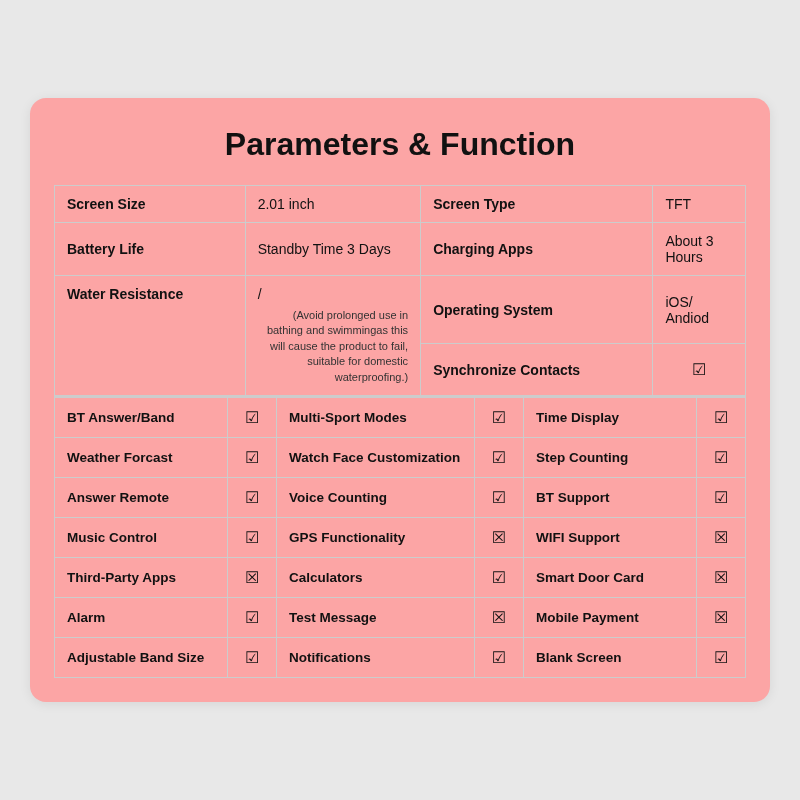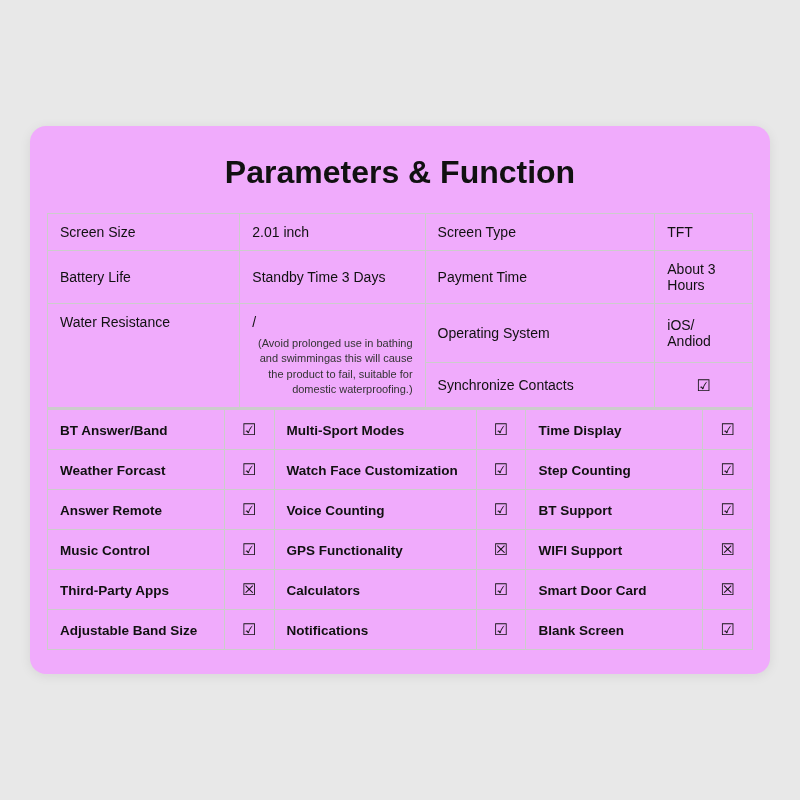--- a/index.html
+++ b/index.html
@@ -6,24 +6,24 @@
     body {
       background: #e8e8e8;
       display: flex;
       justify-content: center;
       align-items: center;
       min-height: 800px;
       width: 800px;
       font-family: Arial, sans-serif;
     }
     .container {
-      background: #f0abfc;
+      background: #fca5a5;
       border-radius: 16px;
       width: 740px;
-      padding: 28px 17px 24px;
+      padding: 28px 24px 24px;
       box-shadow: 0 2px 12px rgba(0,0,0,0.08);
     }
     .page-title {
       text-align: center;
       font-size: 32px;
       font-weight: 900;
       margin-bottom: 22px;
       color: #111;
     }
     .table {
@@ -32,21 +32,21 @@
       border: 1.5px solid #ccc;
     }
     .table td {
       border: 1.5px solid #ccc;
       padding: 10px 12px;
       vertical-align: middle;
       font-size: 14px;
       color: #111;
     }
     .label {
-      font-weight: 400;
+      font-weight: 700;
       white-space: nowrap;
     }
     .value {
       font-weight: 400;
     }
     .check-cell {
       text-align: center;
       font-size: 18px;
       width: 36px;
     }
@@ -76,21 +76,21 @@
         <tr>
       <td style="width:100px"><span class="label">Screen Size</span></td>
       <td style="width:130px"><span class="value">2.01 inch</span></td>
       <td style="width:110px"><span class="label">Screen Type</span></td>
       <td><span class="value">TFT</span></td>
     </tr>
 
     <tr>
       <td><span class="label">Battery Life</span></td>
       <td><span class="value">Standby Time 3 Days</span></td>
-      <td><span class="label">Payment Time</span></td>
+      <td><span class="label">Charging Apps</span></td>
       <td><span class="value">About 3 Hours</span></td>
     </tr>
 
     <tr>
       <td rowspan="2" style="vertical-align:top; padding-top:10px;">
         <div class="label">Water Resistance</div>
       </td>
       <td rowspan="2" style="vertical-align:top; padding-top:10px;">
         <div class="value">/</div>
         <div class="note" style="margin-top:6px;text-align:right;">(Avoid prolonged use in bathing and swimmingas this will cause the product to fail, suitable for domestic waterproofing.)</div>
@@ -146,20 +146,28 @@
     </tr>
     <tr>
       <td><span class="feature-label">Third-Party Apps</span></td>
       <td class="check-cell"><span class="check-icon">☒</span></td>
       <td><span class="feature-label">Calculators</span></td>
       <td class="check-cell"><span class="check-icon">☑</span></td>
       <td><span class="feature-label">Smart Door Card</span></td>
       <td class="check-cell"><span class="check-icon">☒</span></td>
     </tr>
     <tr>
+      <td><span class="feature-label">Alarm</span></td>
+      <td class="check-cell"><span class="check-icon">☑</span></td>
+      <td><span class="feature-label">Test Message</span></td>
+      <td class="check-cell"><span class="check-icon">☒</span></td>
+      <td><span class="feature-label">Mobile Payment</span></td>
+      <td class="check-cell"><span class="check-icon">☒</span></td>
+    </tr>
+    <tr>
       <td><span class="feature-label">Adjustable Band Size</span></td>
       <td class="check-cell"><span class="check-icon">☑</span></td>
       <td><span class="feature-label">Notifications</span></td>
       <td class="check-cell"><span class="check-icon">☑</span></td>
       <td><span class="feature-label">Blank Screen</span></td>
       <td class="check-cell"><span class="check-icon">☑</span></td>
     </tr>
   </tbody>
     </table>
 </div>

